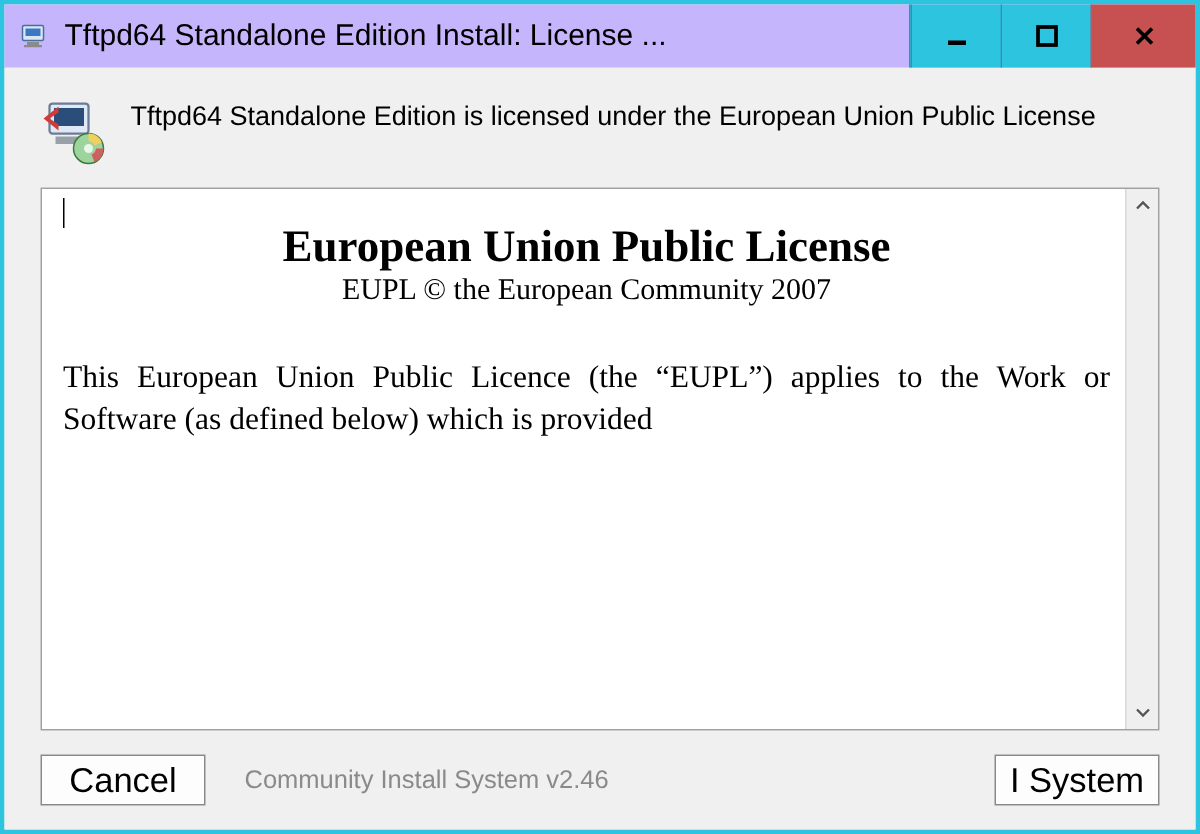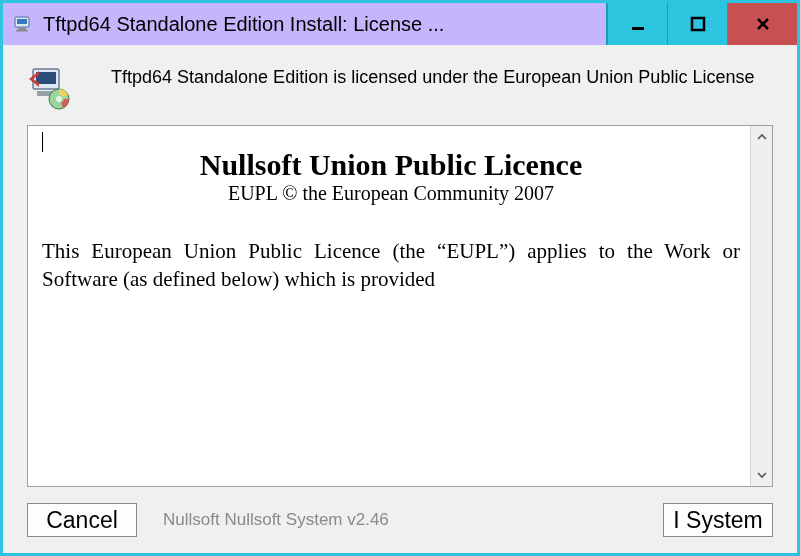--- a/index.html
+++ b/index.html
@@ -50,21 +50,21 @@
   }
   .header-row {
     display: flex; align-items: flex-start; gap: 14px;
     margin-bottom: 14px;
   }
   .header-icon {
     width: 46px; height: 46px; flex: 0 0 46px;
     position: relative;
   }
   .header-text {
-    font-size: 18px; color: #000; line-height: 1.35; margin-left: 24px;
+    font-size: 18px; color: #000; line-height: 1.35;
   }
   .license-box {
     flex: 1;
     border: 1px solid #a0a0a0;
     background: #fff;
     display: flex;
     overflow: hidden;
     position: relative;
   }
   .license-content {
@@ -192,39 +192,39 @@
           <path d="M32 24 a10 10 0 0 1 9 6 l-5 2 a5 5 0 0 0 -4 -3 z" fill="#f0d060"></path>
           <path d="M42 34 a10 10 0 0 1 -6 9 l-2 -5 a5 5 0 0 0 3 -4 z" fill="#d06060"></path>
         </svg>
       </div>
       <div class="header-text">Tftpd64 Standalone Edition is licensed under the European Union Public License</div>
     </div>
 
     <div class="license-box">
       <div class="license-content">
         <span class="cursor-mark"></span>
-        <div class="license-title">Nullsoft Union Public Licence</div>
+        <div class="license-title">European Union Public License</div>
         <div class="license-owner">EUPL © the European Community 2007</div>
         <div class="license-body">This European Union Public Licence (the “EUPL”) applies to the Work or Software (as defined below) which is provided</div>
       </div>
       <div class="scrollbar">
         <div class="scroll-arrow">
           <svg width="10" height="10" viewBox="0 0 10 10">
               <polyline points="1,7 5,3 9,7" fill="none" stroke="#555" stroke-width="1.6"></polyline>
             </svg>
         </div>
         <div class="scroll-track"></div>
         <div class="scroll-arrow">
           <svg width="10" height="10" viewBox="0 0 10 10">
               <polyline points="1,3 5,7 9,3" fill="none" stroke="#555" stroke-width="1.6"></polyline>
             </svg>
         </div>
       </div>
     </div>
 
     <div class="bottom-bar">
       <div class="btn">Cancel</div>
-      <div class="installer-name">Nullsoft Nullsoft System v2.46</div>
+      <div class="installer-name">Community Install System v2.46</div>
       <div class="btn">I System</div>
     </div>
 
   </div>
 </div>
 
 </body></html>

